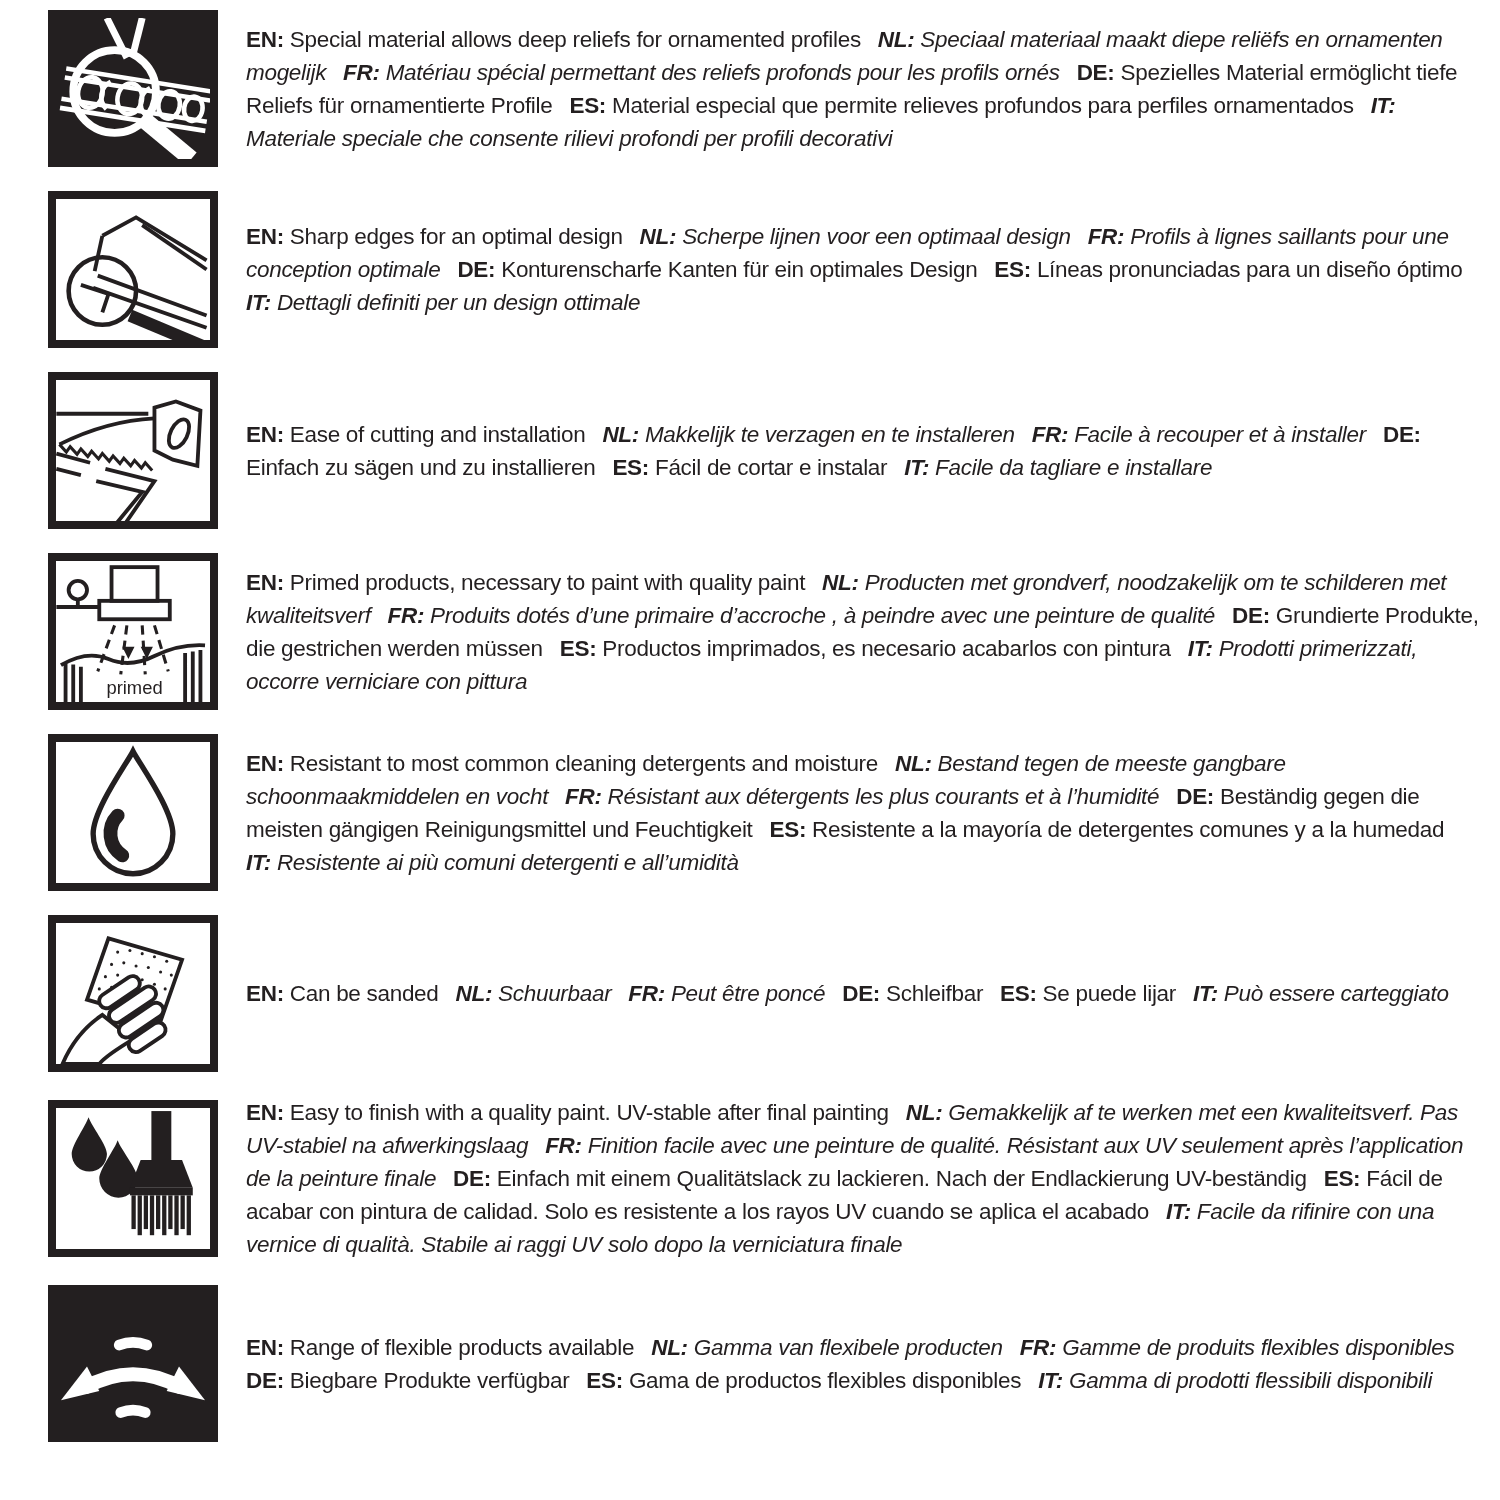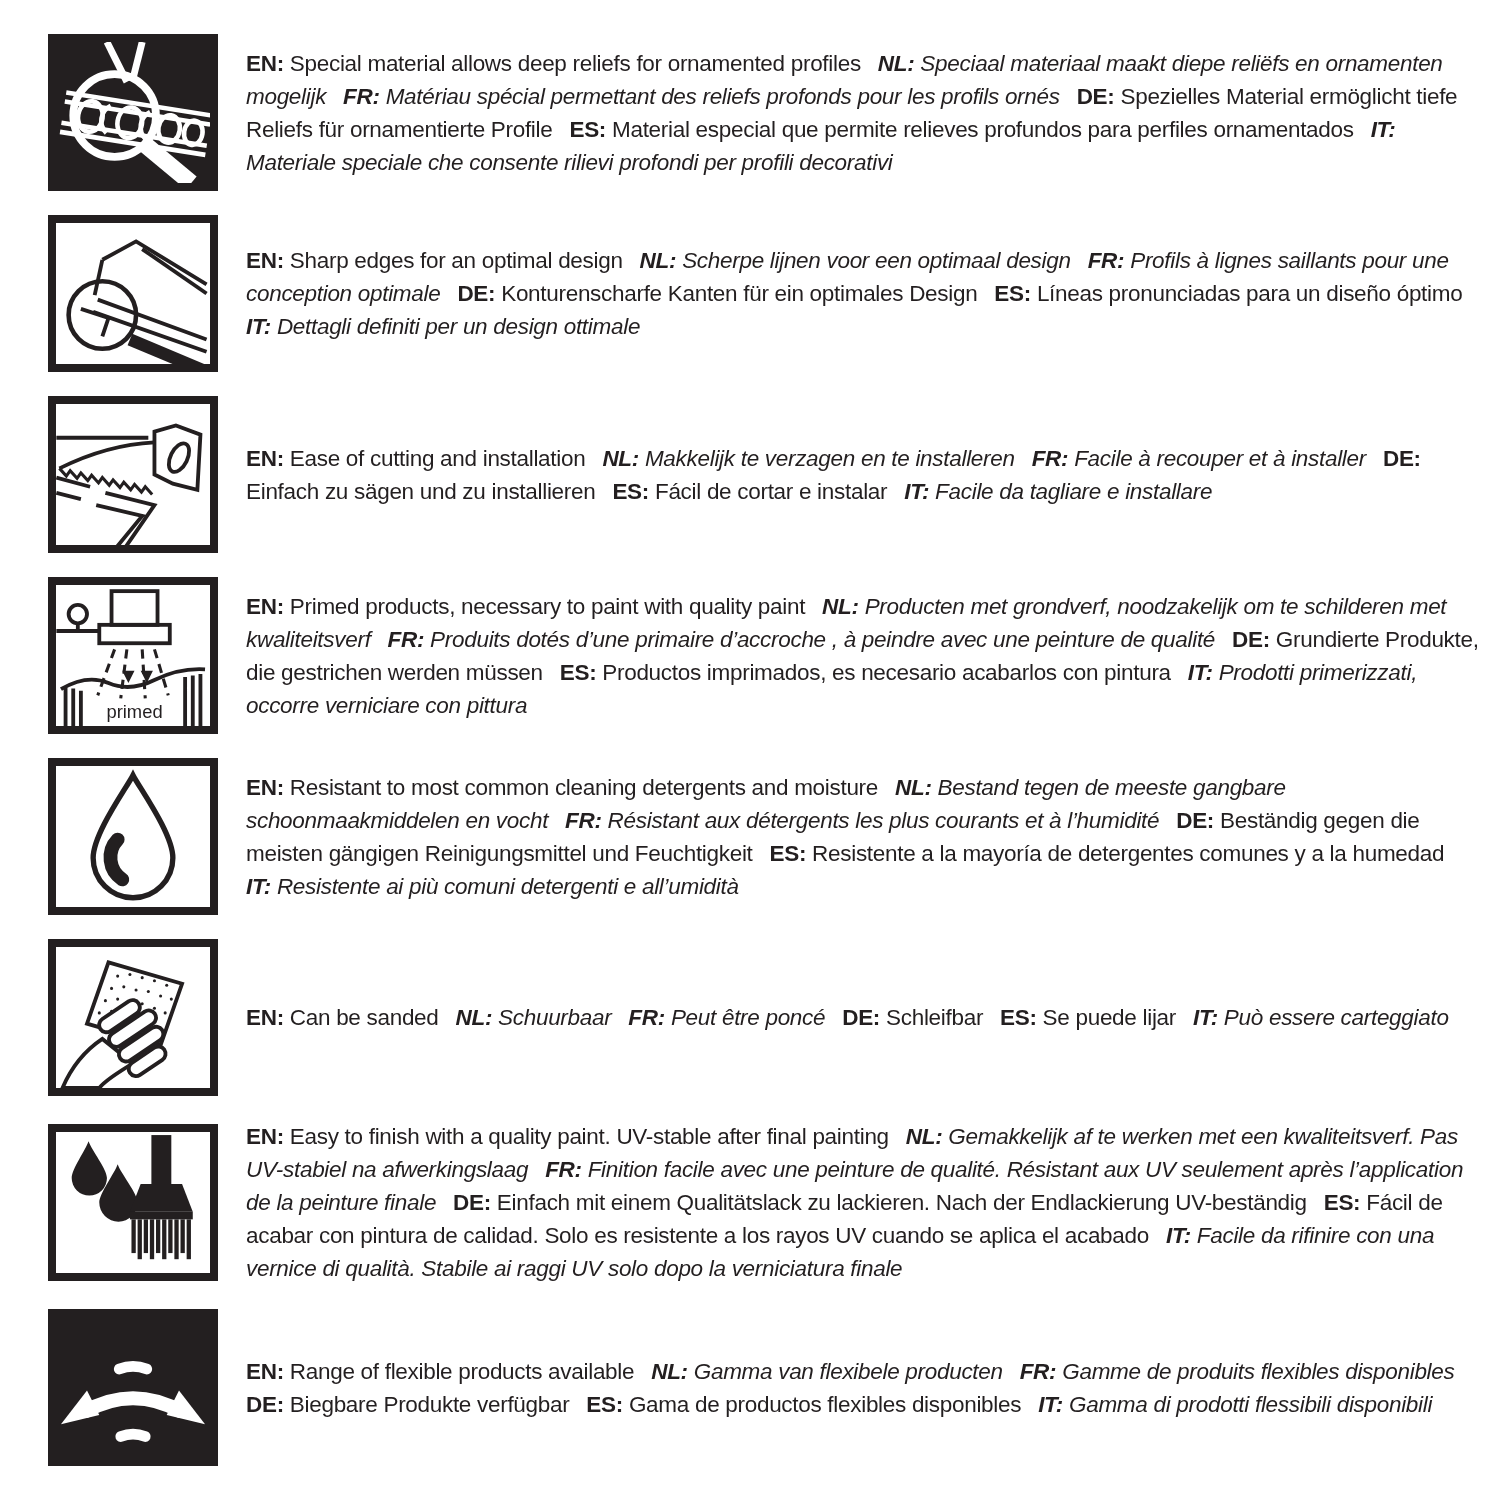--- a/index.html
+++ b/index.html
@@ -2,21 +2,21 @@
 <html style="--ink: #231f20; --paper: #ffffff;"><head>
 <meta charset="utf-8">
 <style>
   :root { --ink:#231f20; --paper:#ffffff; }
   html,body{margin:0;padding:0;}
   body{
     width:1500px;height:1500px;overflow:hidden;
     background:var(--paper);color:var(--ink);
     font-family:"Liberation Sans","DejaVu Sans",sans-serif;
   }
-  #feature-list{padding:34px 14px 0 48px;}
+  #feature-list{padding:10px 14px 0 48px;}
   .row{display:flex;align-items:center;gap:28px;margin-bottom:24px;min-height:157px;}
   .icon-box{
     flex:0 0 170px;width:170px;height:157px;box-sizing:border-box;
     border:8px solid var(--ink);background:var(--paper);color:var(--ink);
   }
   .icon-box.inverted{background:var(--ink);color:var(--paper);}
   .icon-box svg{display:block;width:100%;height:100%;}
   .icon-box text{font-family:"Liberation Sans","DejaVu Sans",sans-serif;font-size:12px;fill:currentColor;stroke:none;}
   .desc{
     margin:0;font-size:22.5px;line-height:33px;letter-spacing:-0.3px;

